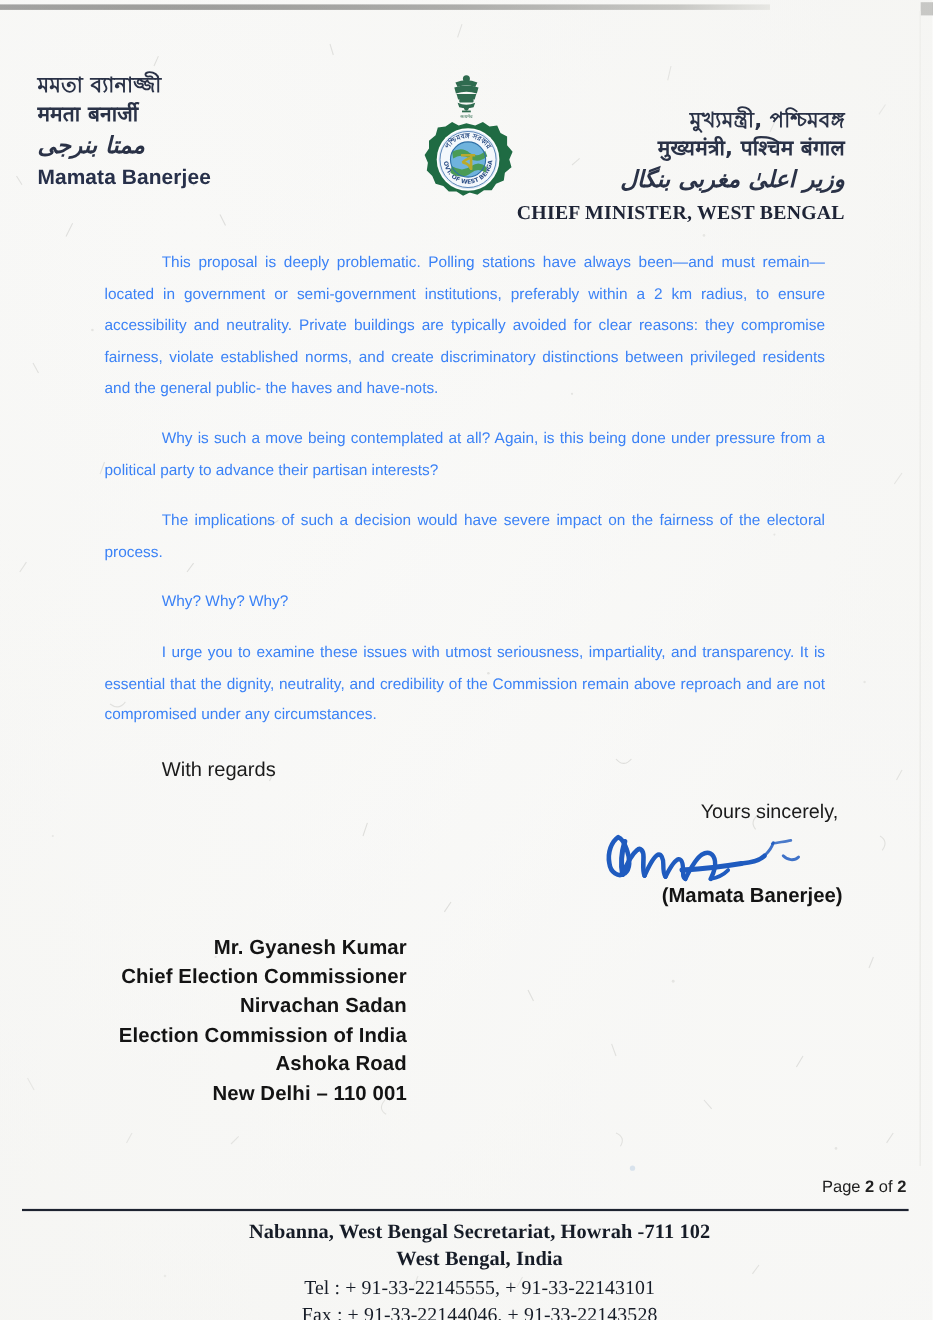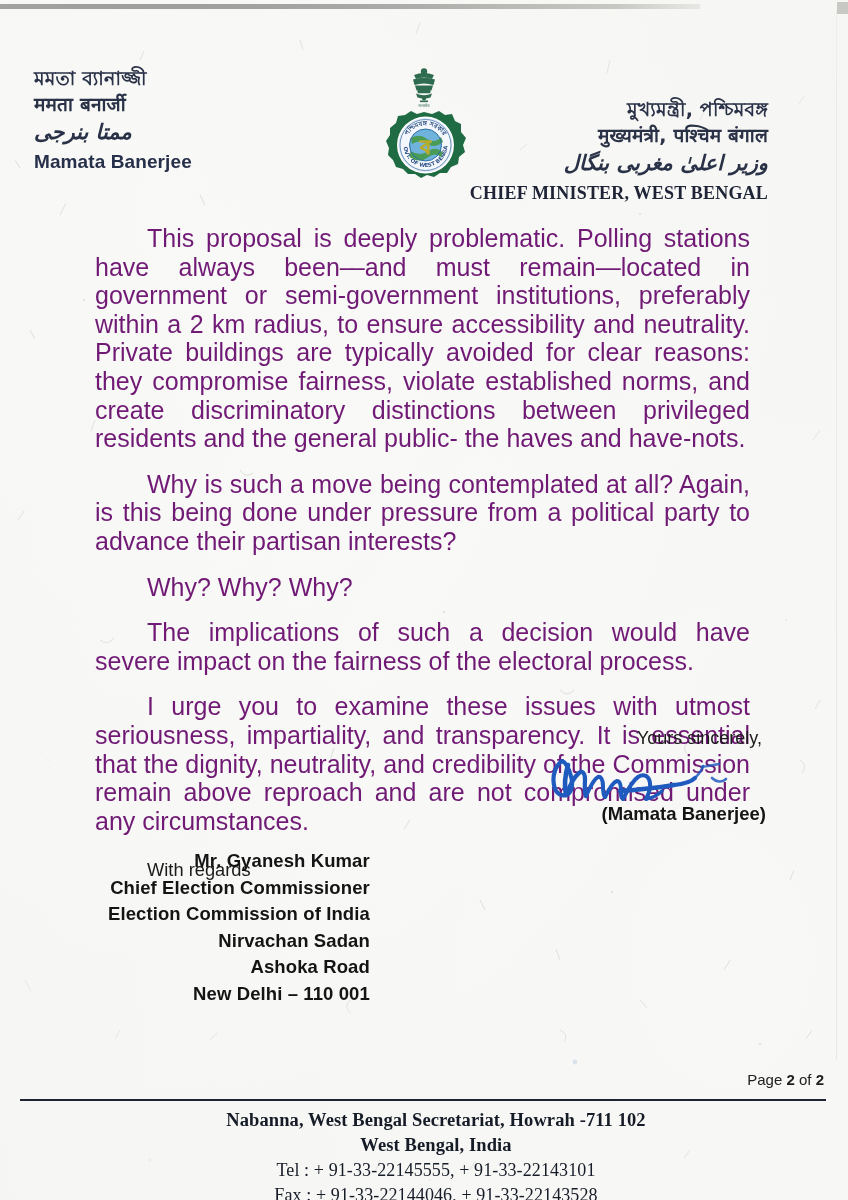--- a/index.html
+++ b/index.html
@@ -111,23 +111,23 @@
 
   
   .body-block {
     position: absolute;
     left: 95px;
     top: 224px;
     width: 660px;
   }
   .para {
     font-family: "Liberation Sans", sans-serif;
-    font-size: 25px;
+    font-size: 14px;
     line-height: 28.6px;
-    color: #701a75;
+    color: #3b82f6;
     text-align: justify;
     text-indent: 52px;
     margin: 0 5px 17px 0;
   }
   .para.short { text-align: left; }
 
   .regards {
     font-family: "Liberation Sans", sans-serif;
     font-size: 18.3px;
     line-height: 28.6px;
@@ -356,22 +356,22 @@
       <div class="lh-ind">মুখ্যমন্ত্রী, পশ্চিমবঙ্গ</div>
       <div class="lh-ind">मुख्यमंत्री, पश्चिम बंगाल</div>
       <div class="lh-urdu">وزیر اعلیٰ مغربی بنگال</div>
       <div class="lh-title">CHIEF MINISTER, WEST BENGAL</div>
     </div>
   </div>
 
   <div class="body-block">
     <p class="para">This proposal is deeply problematic. Polling stations have always been—and must remain—located in government or semi-government institutions, preferably within a 2 km radius, to ensure accessibility and neutrality. Private buildings are typically avoided for clear reasons: they compromise fairness, violate established norms, and create discriminatory distinctions between privileged residents and the general public- the haves and have-nots.</p>
     <p class="para">Why is such a move being contemplated at all? Again, is this being done under pressure from a political party to advance their partisan interests?</p>
+    <p class="para">The implications of such a decision would have severe impact on the fairness of the electoral process.</p>
     <p class="para short">Why? Why? Why?</p>
-    <p class="para">The implications of such a decision would have severe impact on the fairness of the electoral process.</p>
     <p class="para">I urge you to examine these issues with utmost seriousness, impartiality, and transparency. It is essential that the dignity, neutrality, and credibility of the Commission remain above reproach and are not compromised under any circumstances.</p>
     <p class="regards">With regards</p>
   </div>
 
   <div class="sign-block">
     <div class="yours">Yours sincerely,</div>
     <div class="signature-img">
       <svg width="250" height="58" viewBox="0 0 250 58" xmlns="http://www.w3.org/2000/svg">
         <g fill="none" stroke="#1f5bbf" stroke-linecap="round" stroke-linejoin="round">
           <path d="M46 10 C 40 14, 36 24, 38 34 C 39 42, 46 47, 52 43 C 57 39, 57 30, 54 22
@@ -389,22 +389,22 @@
           <path d="M130 48 C 136 47, 142 44, 146 40" stroke-width="3.4"></path>
         </g>
       </svg>
     </div>
     <div class="sign-name">(Mamata Banerjee)</div>
   </div>
 
   <div class="addressee">
     <div>Mr. Gyanesh Kumar</div>
     <div>Chief Election Commissioner</div>
+    <div>Nirvachan Sadan</div>
     <div>Election Commission of India</div>
-    <div>Nirvachan Sadan</div>
     <div>Ashoka Road</div>
     <div>New Delhi – 110 001</div>
   </div>
 
   <div class="page-num">
     <span>Page</span>
     <b>2</b>
     <span>of</span>
     <b>2</b>
   </div>

